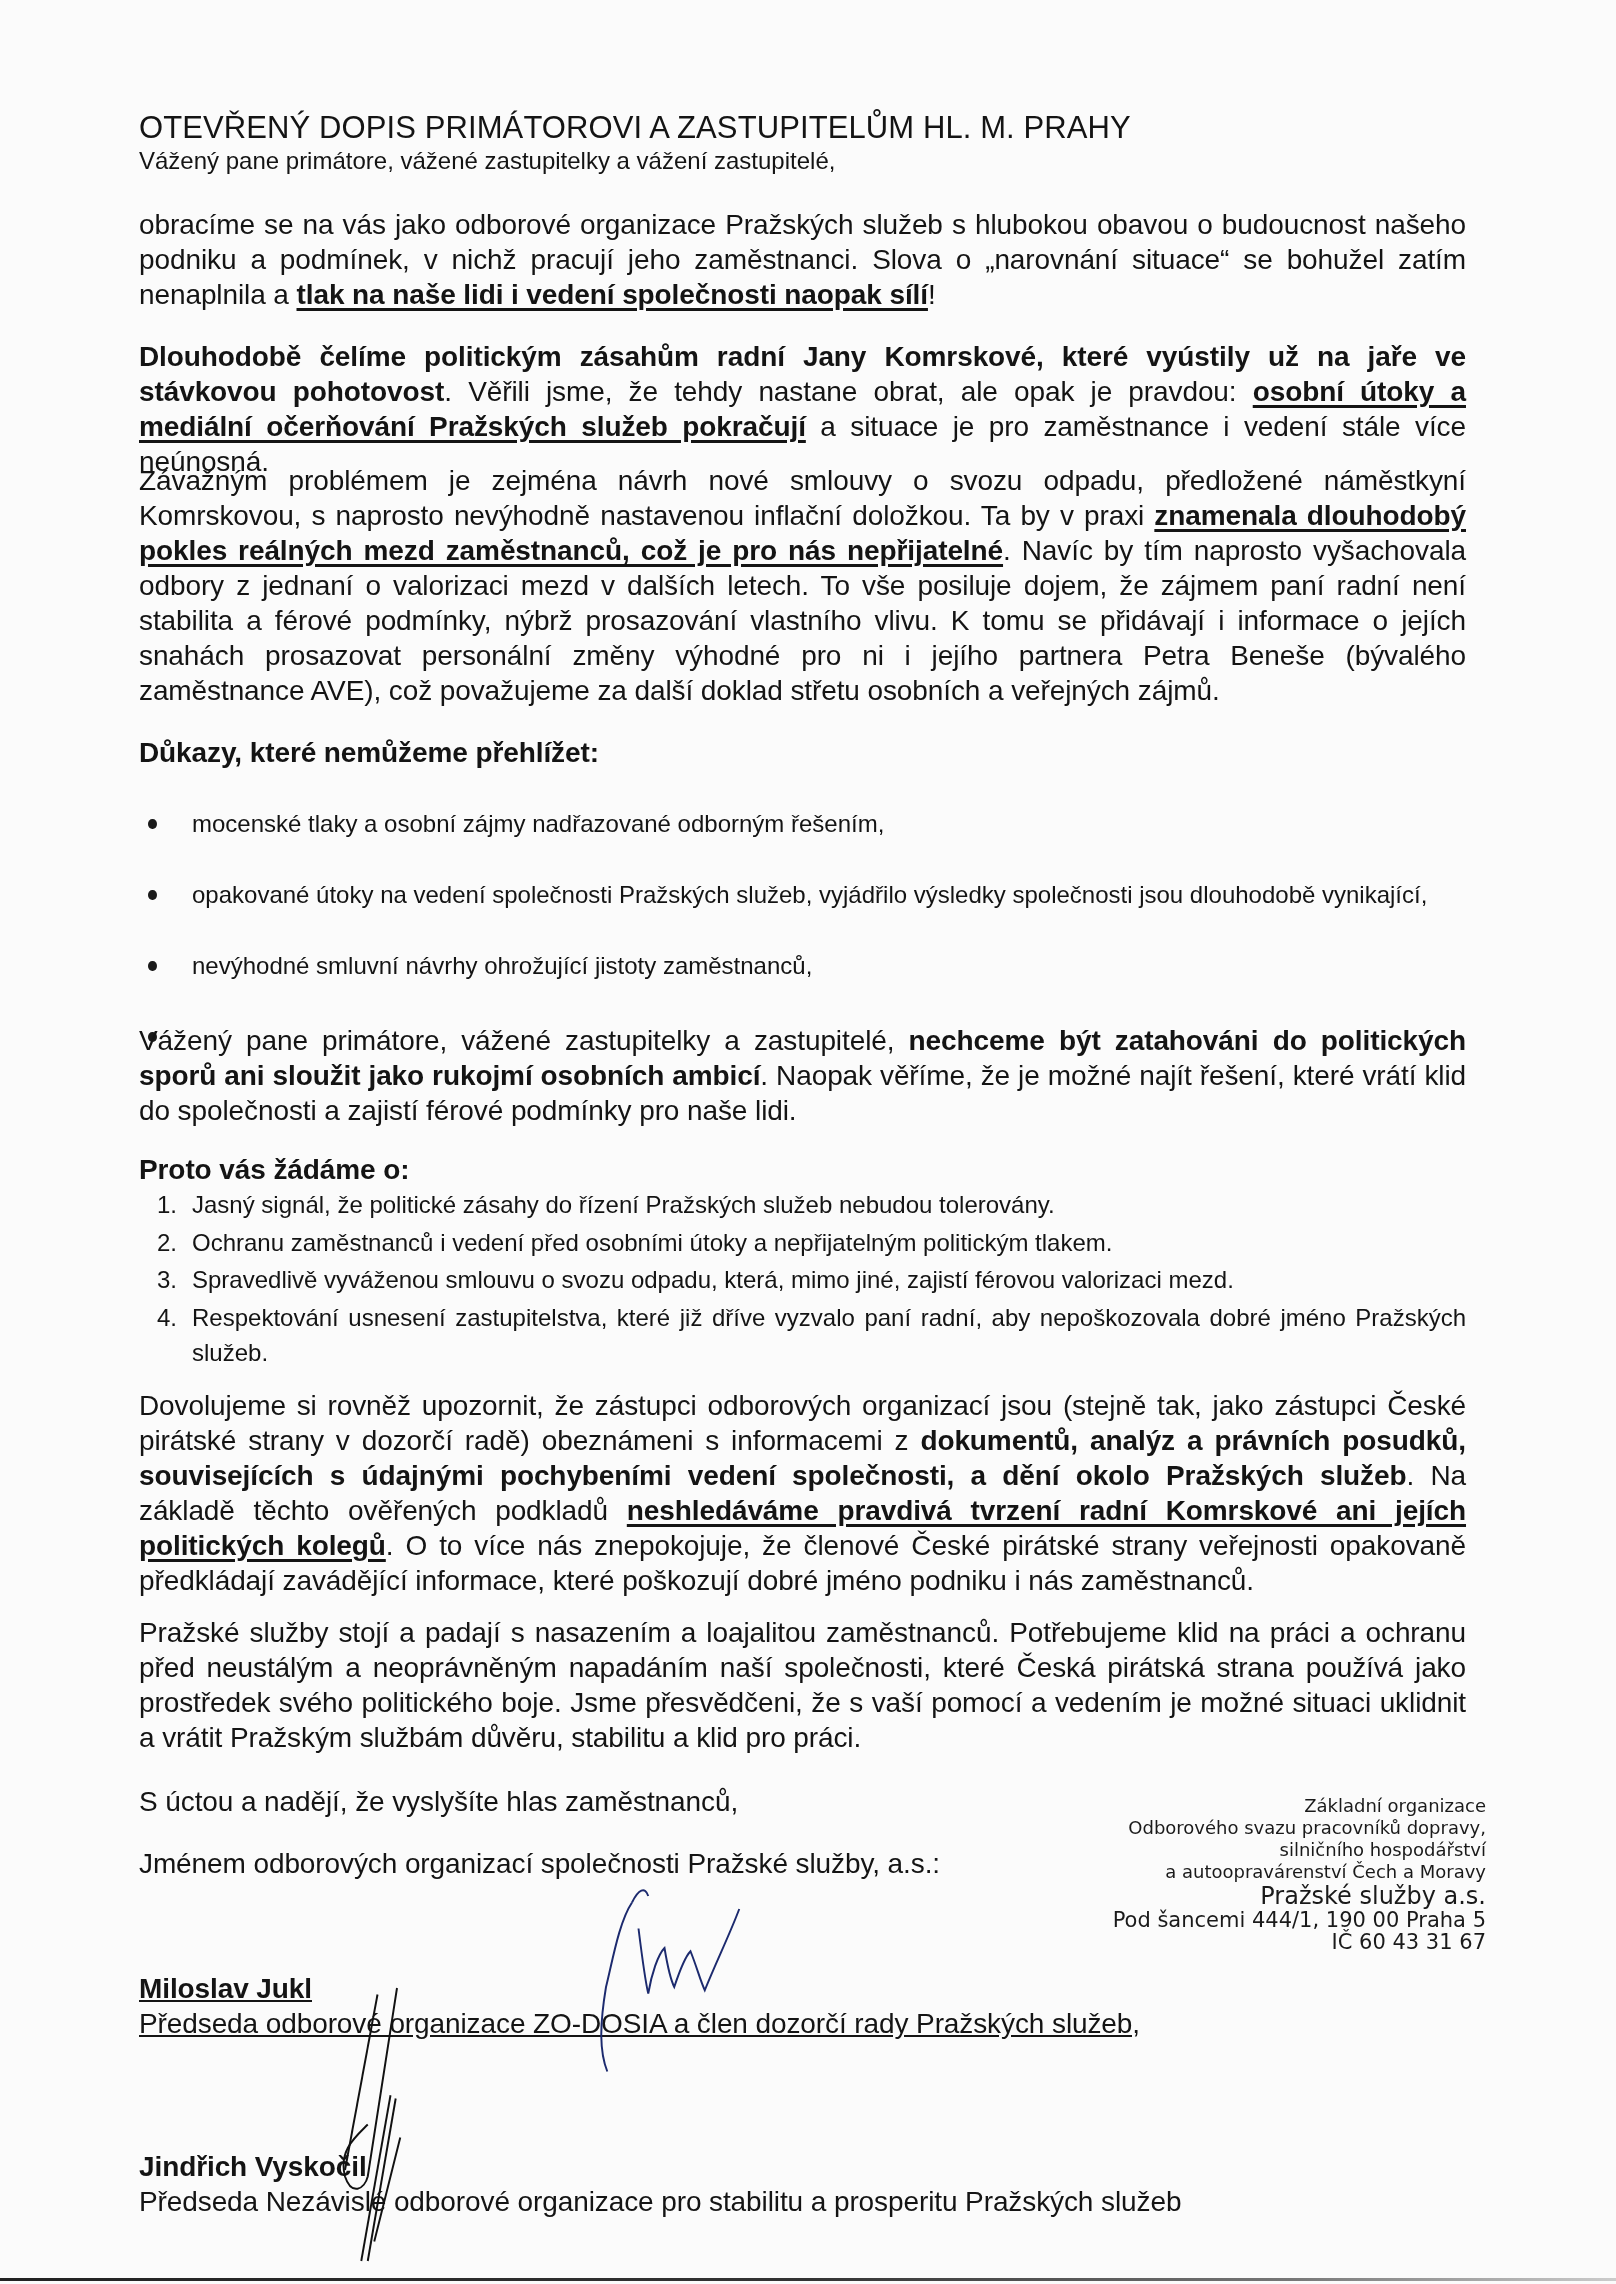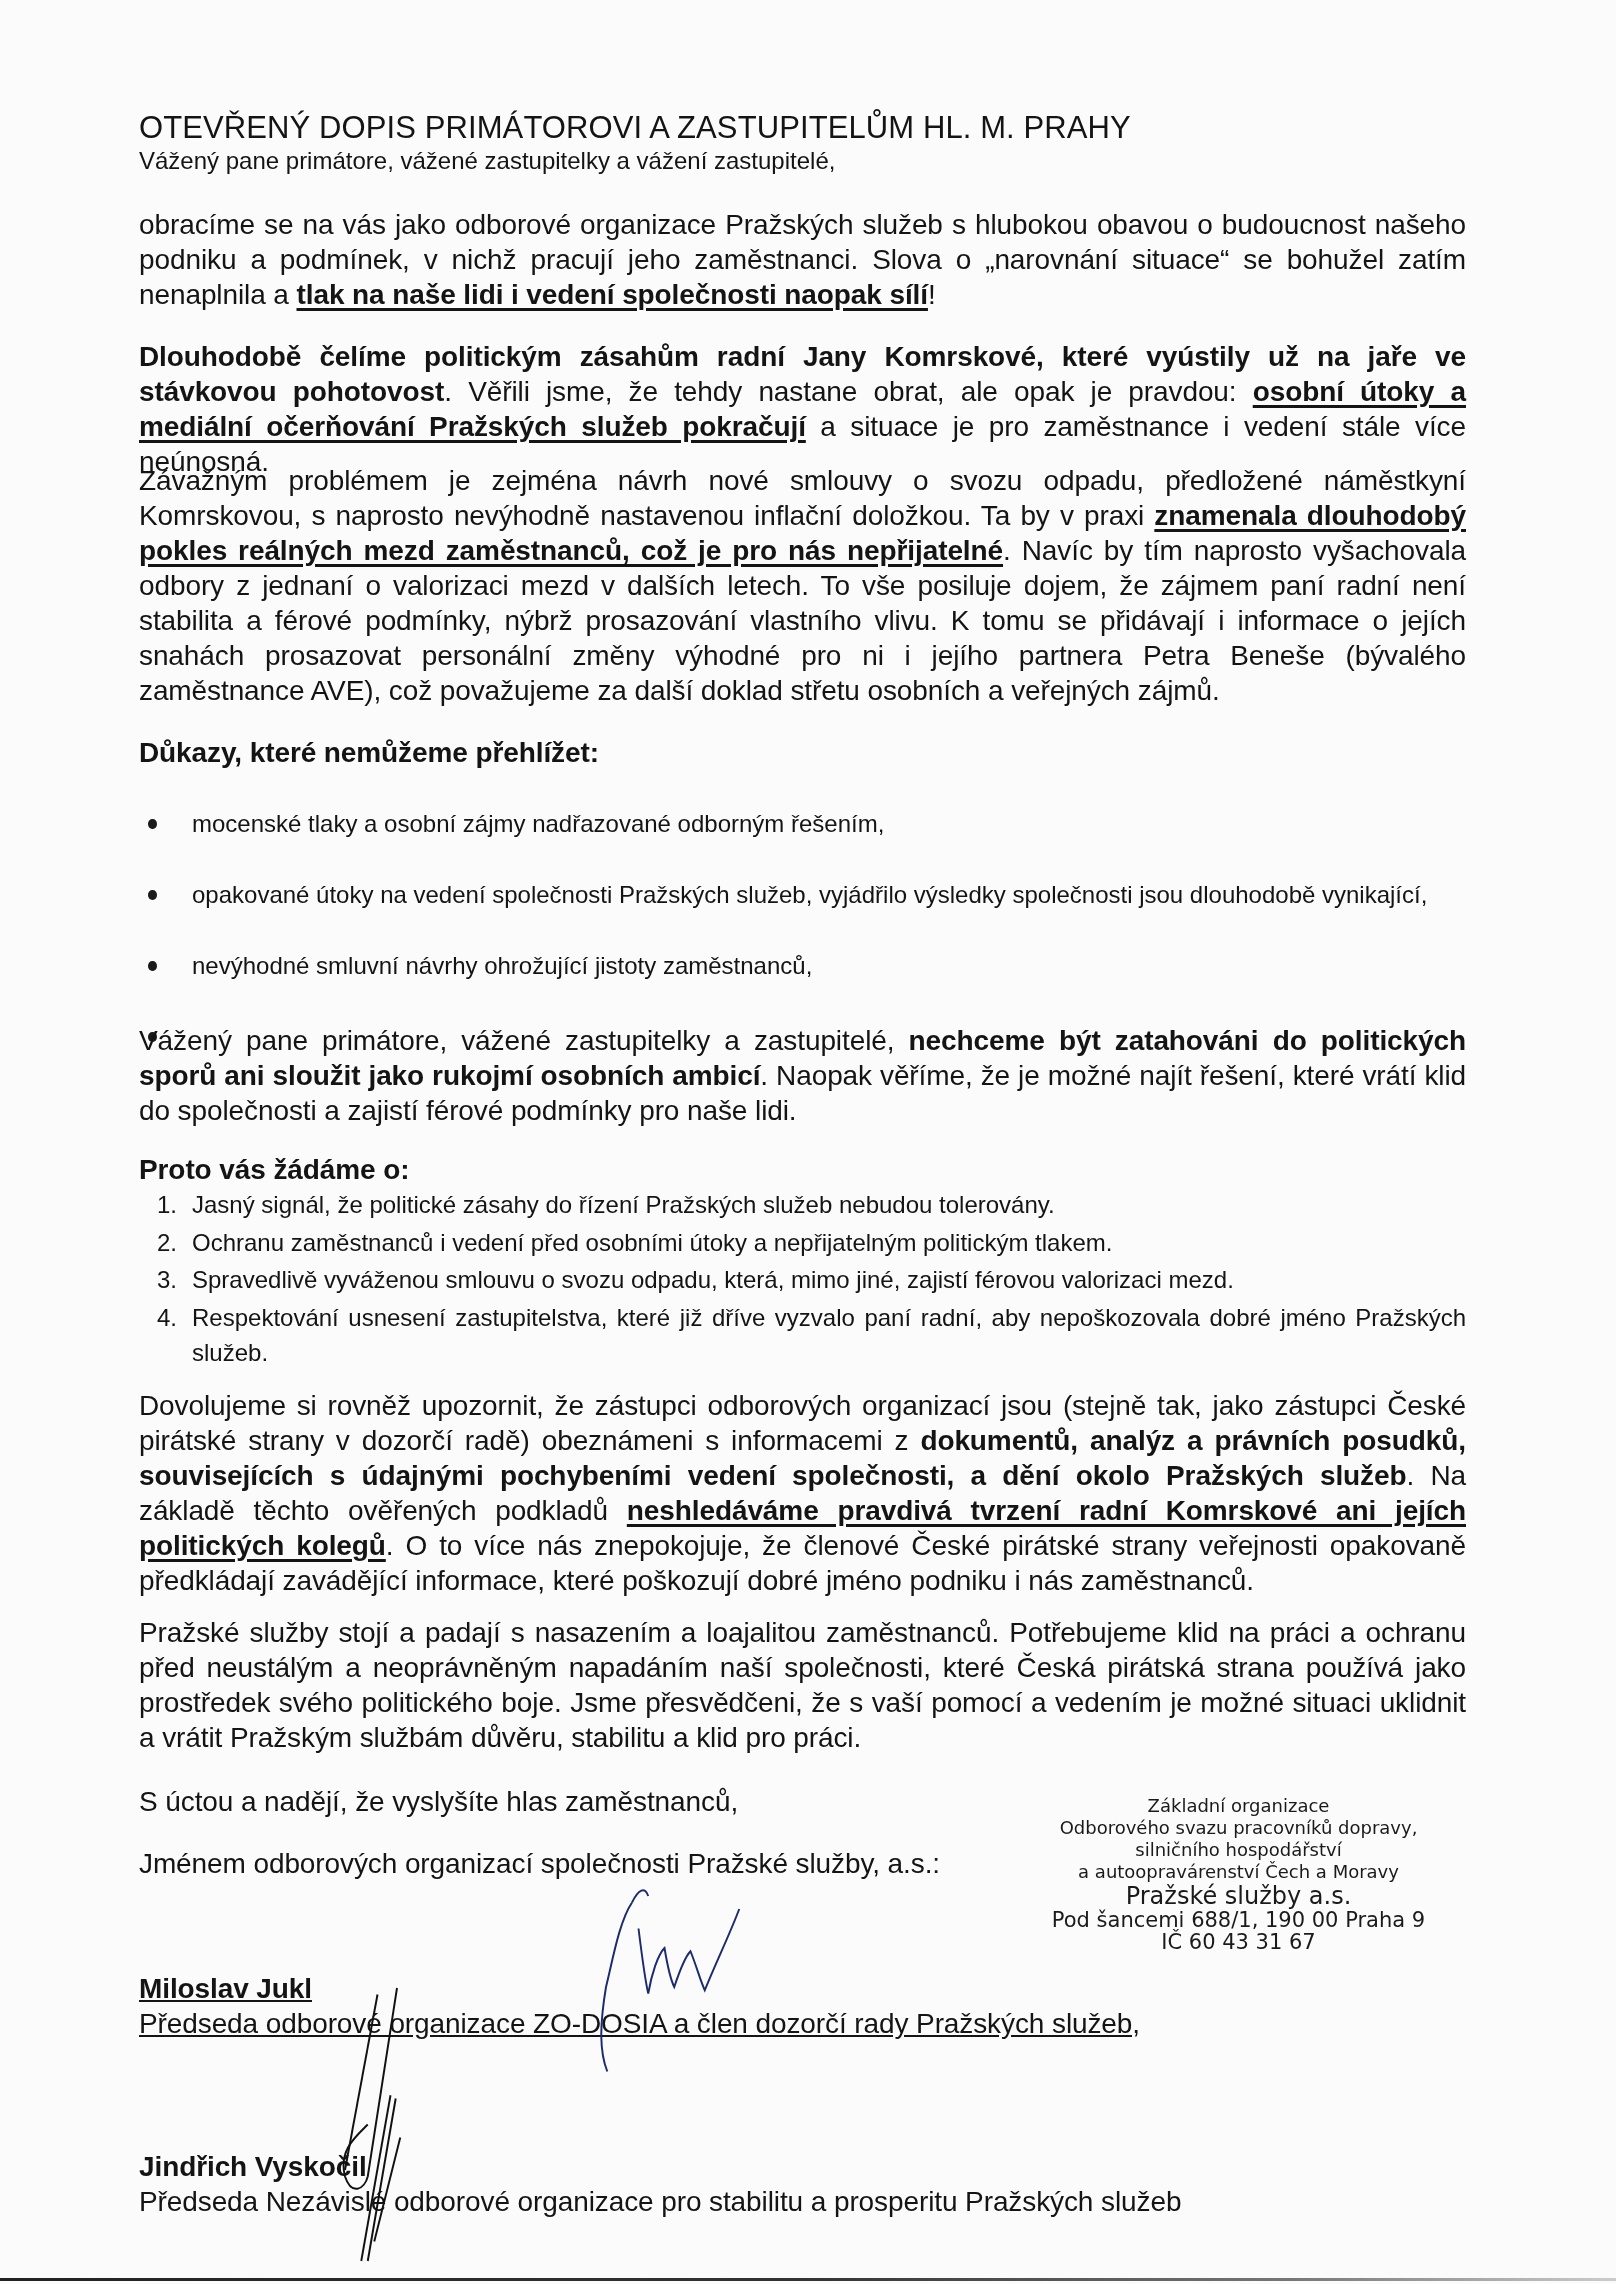--- a/index.html
+++ b/index.html
@@ -14,21 +14,21 @@
   .salut { position: absolute; top: 145px; font-size: 24px; line-height: 31px; }
   .b { font-weight: bold; }
   .u { text-decoration: underline; text-decoration-thickness: 2.6px; text-underline-offset: 3.9px; font-weight: bold; }
   .block { position: absolute; left: 0; width: 1327px; }
   ul.bul { list-style: none; margin: 0; padding: 0; }
   ul.bul li { position: relative; padding-left: 53px; font-size: 24px; line-height: 35px; text-align: justify; margin-bottom: 3.9px; margin-top: 36px; }
   ul.bul li .dot { position: absolute; left: 55px; left: 53px; margin-left: -44px; top: 13px; width: 8.5px; height: 9.8px; border-radius: 50%; background: #1a1a1a; }
   ol.num { list-style: none; margin: 0; padding: 0; }
   ol.num li { position: relative; padding-left: 53px; font-size: 24px; line-height: 35px; text-align: justify; margin-bottom: 2.6px; }
   ol.num li .n { position: absolute; left: 18px; top: 0; }
-  .stamp { position: absolute; left: 991px; top: 1795px; width: 495px; text-align: center; font-family: "DejaVu Sans", sans-serif; color: #1a1a1a; }
+  .stamp { position: absolute; left: 991px; top: 1795px; width: 495px; text-align: right; font-family: "DejaVu Sans", sans-serif; color: #1a1a1a; }
   .stamp .s1 { font-size: 18px; line-height: 22px; }
   .stamp .s2 { font-size: 24px; line-height: 26px; }
   .stamp .s3 { font-size: 21px; line-height: 22px; }
   .sig { position: absolute; pointer-events: none; }
   .bottom-line { position: absolute; left: 0; top: 2278px; width: 1616px; height: 3.3px; background: linear-gradient(90deg, #222 0%, #333 50%, #777 80%, #ccc 100%); }
 </style>
 </head>
 <body>
 
 <div class="page">
@@ -81,21 +81,21 @@
     <div class="p">Předseda Nezávislé odborové organizace pro stabilitu a prosperitu Pražských služeb</div>
   </div>
 </div>
 
 <div class="stamp">
   <div class="s1">Základní organizace</div>
   <div class="s1">Odborového svazu pracovníků dopravy,</div>
   <div class="s1">silničního hospodářství</div>
   <div class="s1">a autoopravárenství Čech a Moravy</div>
   <div class="s2">Pražské služby a.s.</div>
-  <div class="s3">Pod šancemi 688/1, 190 00 Praha 9</div>
+  <div class="s3">Pod šancemi 444/1, 190 00 Praha 5</div>
   <div class="s3">IČ 60 43 31 67</div>
 </div>
 
 <svg class="sig" style="left:534px; top:1883px;" width="209" height="195" viewBox="0 0 320 300">
   <path d="M150 30 C 130 60, 120 120, 110 160 C 100 220, 100 260, 112 290" fill="none" stroke="#1c2a6e" stroke-width="3"></path>
   <path d="M160 70 C 165 110, 170 150, 175 170 C 180 140, 190 110, 200 100 C 205 130, 210 150, 215 160 C 225 130, 235 110, 240 105 C 250 130, 255 150, 262 165 C 280 120, 300 80, 315 40" fill="none" stroke="#1c2a6e" stroke-width="3"></path>
   <path d="M150 30 C 160 10, 170 5, 175 20" fill="none" stroke="#1c2a6e" stroke-width="3"></path>
 </svg>
 
 <svg class="sig" style="left:306px; top:1981px;" width="143" height="287" viewBox="0 0 220 440">

